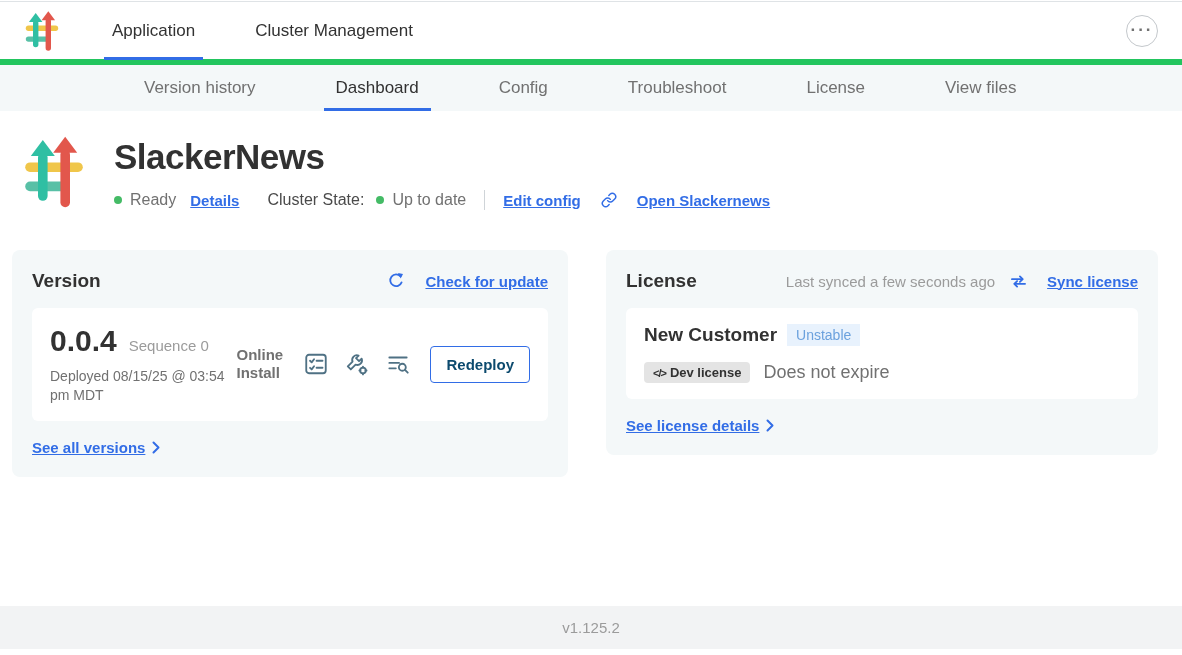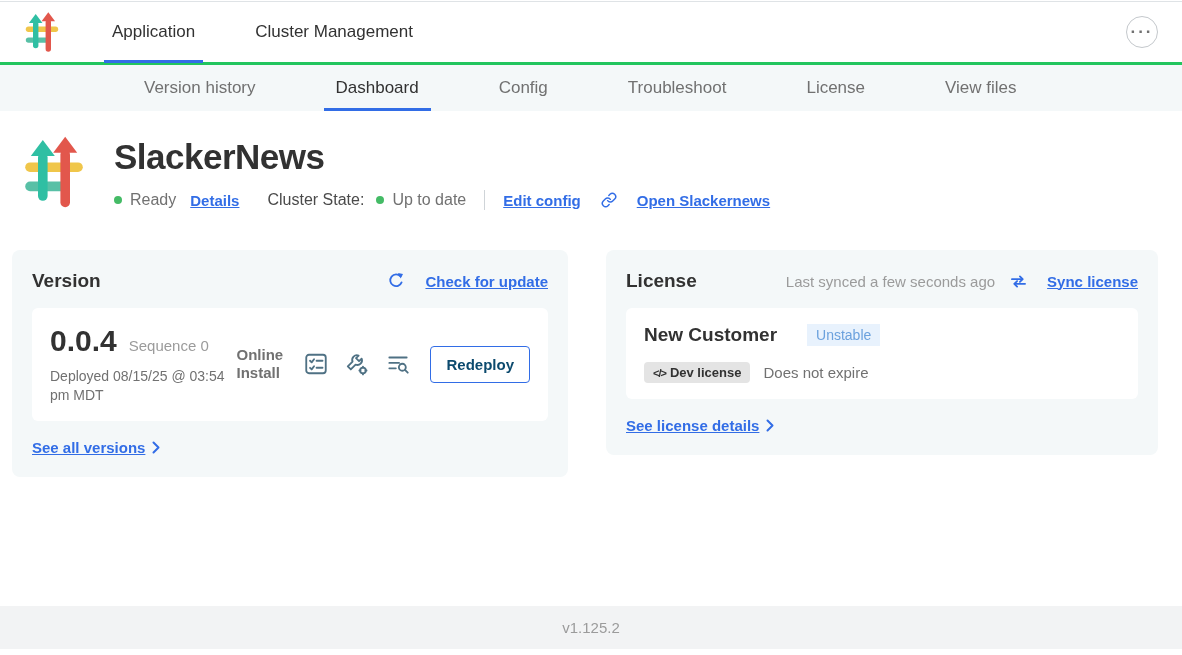--- a/index.html
+++ b/index.html
@@ -7,21 +7,21 @@
   body {
     font-family: "Liberation Sans", sans-serif;
     color: #323232;
     background: #ffffff;
     position: relative;
     overflow: hidden;
   }
   .top-hairline { height:2px; background:#fff; border-bottom:1px solid #dfe3e6; }
 
   
-  .topnav { height:63px; background:#fff; display:flex; align-items:stretch; padding:0 24px; border-bottom:3px solid #22c55e; }
+  .topnav { height:63px; background:#fff; display:flex; align-items:stretch; padding:0 24px; border-bottom:6px solid #22c55e; }
   .logo { align-self:center; margin-right:44px; width:36px; height:40px; }
   .tabs { display:flex; align-items:stretch; }
   .tab { display:flex; align-items:center; padding:0 8px; margin-right:44px; font-size:17px; color:#323232; position:relative; cursor:pointer; }
   .tab.active::after { content:""; position:absolute; left:0; right:0; bottom:-1px; height:3px; background:#326de6; }
   .menu-btn { margin-left:auto; align-self:center; width:32px; height:32px; border:1px solid #c4c8cc; border-radius:50%; background:#fff; display:flex; align-items:center; justify-content:center; cursor:pointer; }
   .menu-dots::before { content:"\00B7\00B7\00B7"; font-size:17px; font-weight:bold; letter-spacing:2px; color:#717171; line-height:10px; }
 
   
   .subnav { height:46px; background:#f4f8f9; display:flex; align-items:stretch; padding-left:132px; }
   .subnav-item { display:flex; align-items:center; padding:0 12px; margin-right:56px; font-size:17px; color:#717171; position:relative; cursor:pointer; text-decoration:none; }
@@ -60,27 +60,27 @@
   .ver-num { font-size:30px; font-weight:bold; }
   .seq { font-size:15px; color:#9b9b9b; }
   .badge-green { display:inline-block; margin-top:9px; background:#44bb66; color:#fff; font-size:14px; padding:3px 10px; border-radius:4px; }
   .deployed { margin-top:9px; color:#717171; font-size:14px; max-width:210px; line-height:1.35; }
   .ver-right { display:flex; align-items:center; gap:15px; }
   .install-type { width:52px; font-size:15px; font-weight:bold; color:#717171; line-height:1.25; }
   .vicon { width:26px; height:26px; flex:none; cursor:pointer; }
   .redeploy { margin-left:4px; background:#fff; border:1px solid #326de6; color:#0c4a6e; font-weight:bold; font-size:15px; font-family:"Liberation Sans",sans-serif; padding:9px 15px; border-radius:4px; cursor:pointer; }
   .see-link { display:inline-flex; align-items:center; gap:7px; margin-top:18px; }
 
-  .lic-row1 { display:flex; align-items:center; gap:30px; }
+  .lic-row1 { display:flex; align-items:center; gap:10px; }
   .cust-name { font-size:19px; font-weight:bold; }
   .badge-channel { background:#e8f2fd; color:#6ba1dd; font-size:14px; padding:3px 9px; border-radius:0; }
   .lic-row2 { display:flex; align-items:center; gap:13px; margin-top:16px; }
   .badge-dev { background:#e4e4e4; color:#323232; font-size:13px; font-weight:bold; padding:3px 9px; border-radius:4px; display:inline-flex; align-items:center; gap:4px; }
   .dev-glyph { font-size:11px; font-weight:bold; letter-spacing:-1px; }
-  .expiry { color:#717171; font-size:15px; }
+  .expiry { color:#717171; font-size:18px; }
 
   
   .footer { position:absolute; left:0; right:0; bottom:6px; height:43px; background:#f2f3f4; display:flex; align-items:center; justify-content:center; color:#9b9b9b; font-size:15px; }
 </style>
 </head>
 <body>
 
 <div class="top-hairline"></div>
 
 <header class="topnav">

